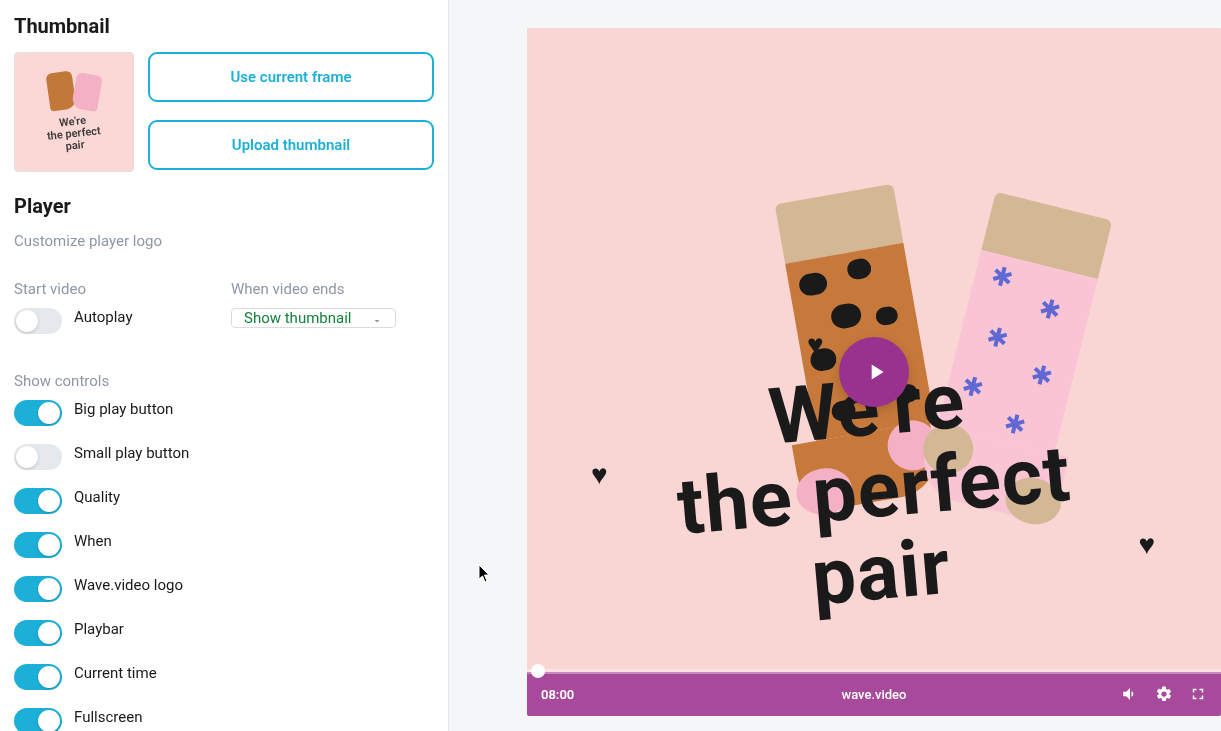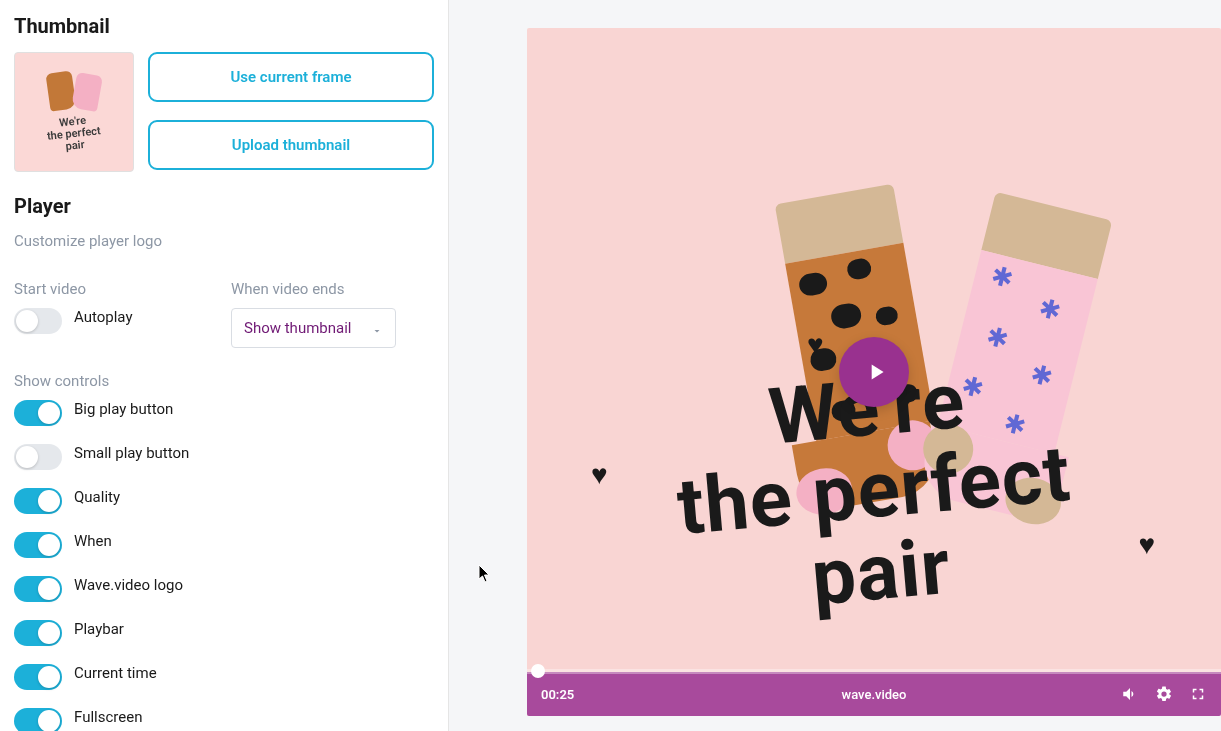--- a/index.html
+++ b/index.html
@@ -21,21 +21,21 @@
 .color-swatch{width:42px;height:40px;background:#99318f}
 .color-text{border:none;padding:0 12px;font-size:15px;color:#4a4a4a;flex:1;outline:none;height:40px}
 .toggle-row{display:flex;gap:12px;margin-bottom:18px}
 .toggle{width:48px;height:26px;border-radius:13px;position:relative;cursor:pointer;transition:.2s}
 .toggle.on{background:#1cb0d9}
 .toggle.off{background:#e5e8ec}
 .toggle-knob{position:absolute;width:22px;height:22px;background:#fff;border-radius:50%;top:2px;transition:.2s;box-shadow:0 1px 3px rgba(0,0,0,.2)}
 .toggle.on .toggle-knob{left:24px}
 .toggle.off .toggle-knob{left:2px}
 .toggle-label{font-size:15px;color:#1a1a1a}
-.select{border:1px solid #d9dde3;border-radius:4px;padding:10px 12px;display:flex;align-items:flex-end;justify-content:space-between;width:165px;cursor:pointer;font-size:15px;color:#701a75}
+.select{border:1px solid #d9dde3;border-radius:4px;padding:0 12px;display:flex;align-items:flex-end;justify-content:space-between;width:165px;cursor:pointer;font-size:15px;color:#15803d}
 .select svg{width:12px;height:12px;fill:#8d97a5}
 .two-col{display:grid;grid-template-columns:1fr;}
 .save-btn{background:#29a8cc;color:#fff;border:none;font-size:20px;font-weight:600;padding:16px 0;width:210px;border-radius:4px;cursor:pointer;margin-top:28px}
 .preview-area{flex:1;padding:28px 0 14px 78px;display:flex;align-items:flex-start}
 .player{width:694px;height:688px;background:#f9d5d3;position:relative;overflow:hidden;border-radius:2px}
 .player-content{position:absolute;inset:0;display:flex;flex-direction:column;align-items:center;justify-content:center;padding-bottom:40px}
 .socks-big{position:relative;width:360px;height:320px;margin-left:120px;margin-top:-40px}
 .sock-l{position:absolute;left:30px;top:20px;width:150px;height:290px;transform:rotate(-10deg)}
 .sock-l-cuff{width:120px;height:60px;background:#d4b896;border-radius:6px 6px 0 0;margin:0 auto}
 .sock-l-body{width:120px;height:180px;background:#c6793a;margin:0 auto;position:relative;overflow:hidden}
@@ -228,21 +228,21 @@
       </div>
     </div>
     <div class="play-btn">
       <svg viewBox="0 0 24 24">
           <path d="M8 5v14l11-7z"></path>
         </svg>
     </div>
     <div class="controlbar">
       <div class="progress-track"></div>
       <div class="progress-dot"></div>
-      <div class="cb-time">00:25</div>
+      <div class="cb-time">08:00</div>
       <div class="cb-brand">wave.video</div>
       <div class="cb-icons">
         <svg viewBox="0 0 24 24">
             <path d="M3 9v6h4l5 5V4L7 9H3zm13.5 3a4.5 4.5 0 0 0-2.5-4v8a4.5 4.5 0 0 0 2.5-4z"></path>
           </svg>
         <svg viewBox="0 0 24 24">
             <path d="M19.14 12.94a7.07 7.07 0 0 0 .05-.94 7.07 7.07 0 0 0-.05-.94l2.03-1.58a.5.5 0 0 0 .12-.64l-1.92-3.32a.5.5 0 0 0-.6-.22l-2.39.96a7.03 7.03 0 0 0-1.62-.94l-.36-2.54A.5.5 0 0 0 13.9 2h-3.8a.5.5 0 0 0-.5.42l-.36 2.54c-.58.24-1.12.55-1.62.94l-2.39-.96a.5.5 0 0 0-.6.22L2.71 8.48a.5.5 0 0 0 .12.64l2.03 1.58a7.07 7.07 0 0 0-.05.94c0 .32.02.63.05.94L2.83 14.16a.5.5 0 0 0-.12.64l1.92 3.32c.13.22.39.31.6.22l2.39-.96c.5.39 1.04.7 1.62.94l.36 2.54c.4.24.25.42.5.42h3.8a.5.5 0 0 0 .5-.42l.36-2.54c.58-.24 1.12-.55 1.62-.94l2.39.96c.21.09.47 0 .6-.22l1.92-3.32a.5.5 0 0 0-.12-.64l-2.03-1.58zM12 15.5A3.5 3.5 0 1 1 12 8.5a3.5 3.5 0 0 1 0 7z"></path>
           </svg>
         <svg viewBox="0 0 24 24">
             <path d="M7 14H5v5h5v-2H7v-3zm-2-4h2V7h3V5H5v5zm12 7h-3v2h5v-5h-2v3zM14 5v2h3v3h2V5h-5z"></path>

